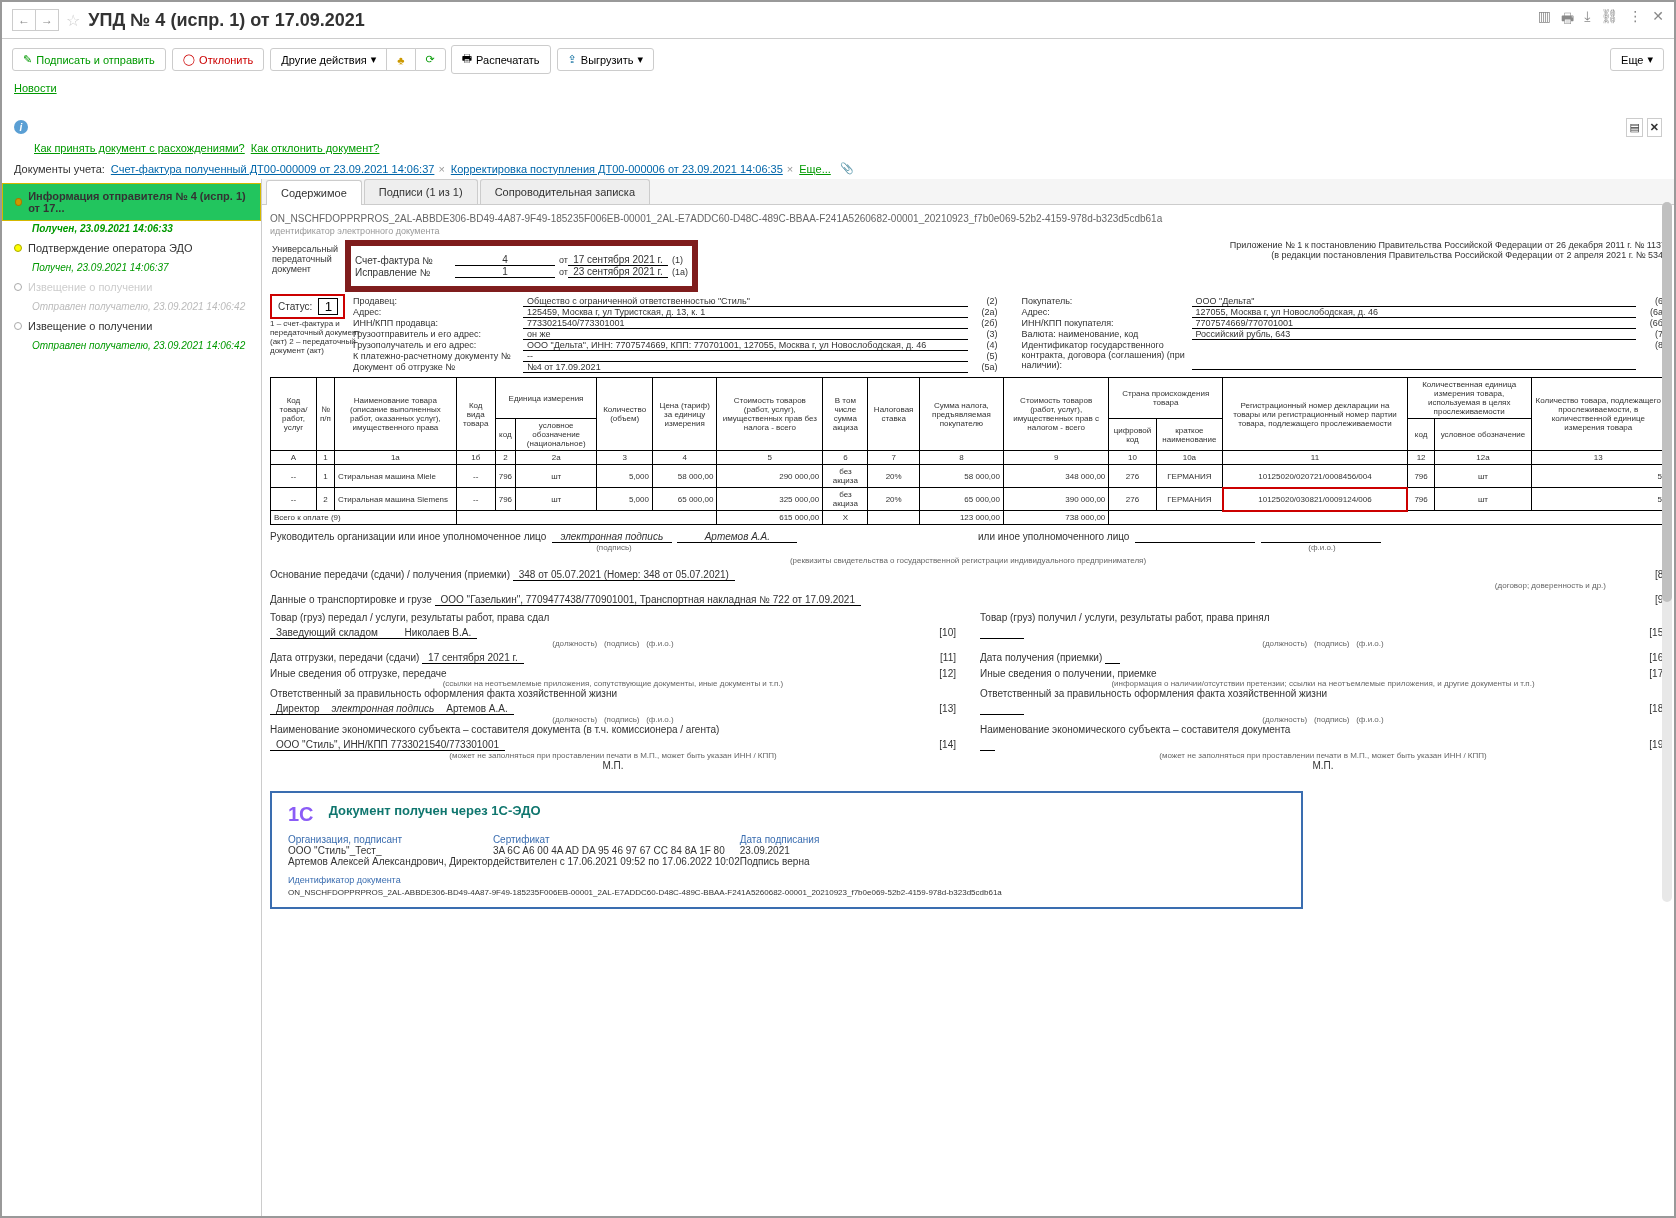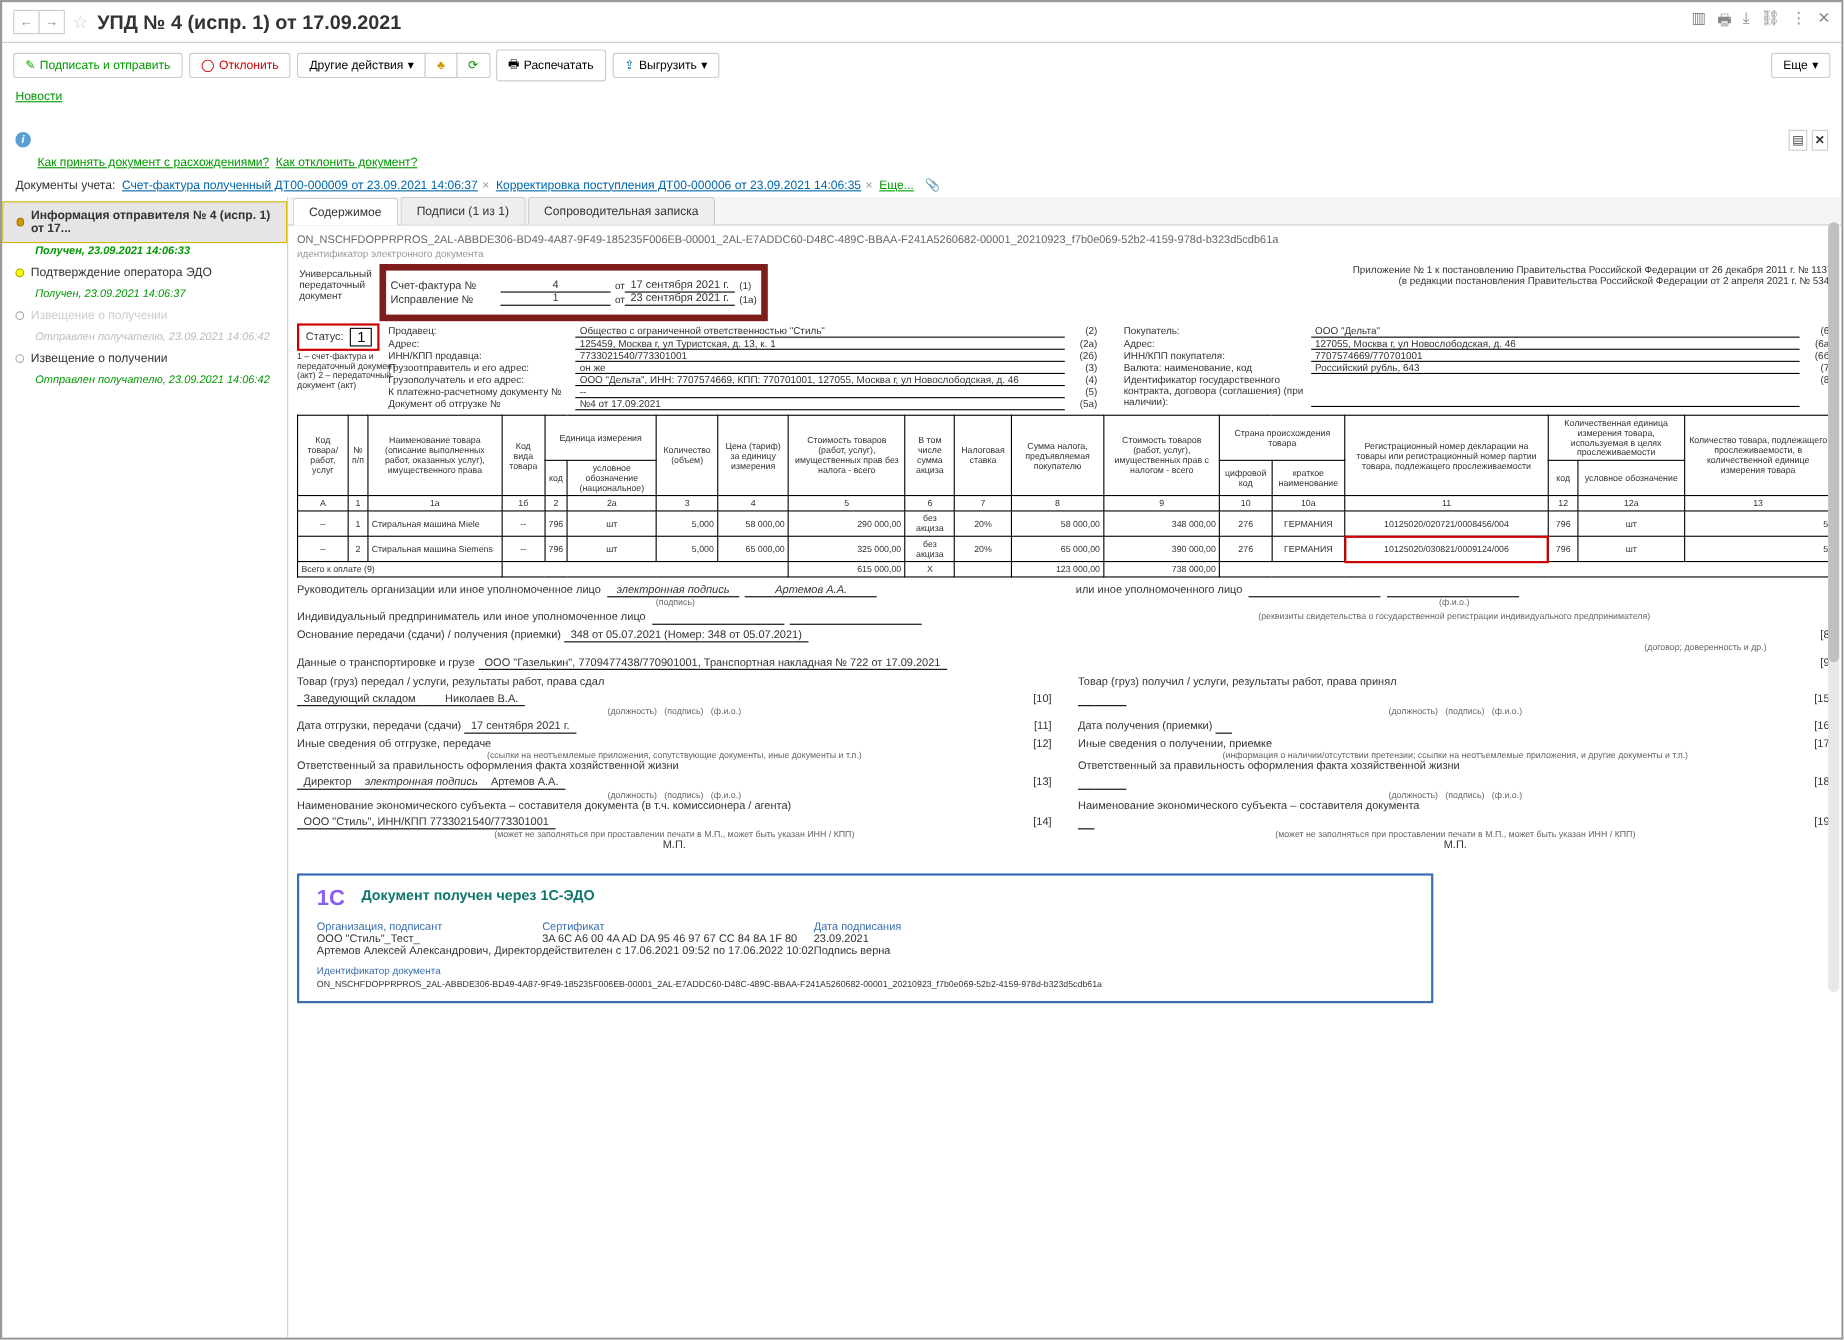--- a/index.html
+++ b/index.html
@@ -29,21 +29,21 @@
 .state-row b { font-weight:bold; }
 .doc-row { padding:4px 12px; display:flex; align-items:center; gap:6px; }
 .x-icon { color:#999; cursor:pointer; margin-left:-2px; }
 .more-link { color:#090; text-decoration:underline; }
 .clip-icon { color:#aaa; margin-left:4px; }
 .close-panel-btn { margin-left:auto; display:flex; gap:4px; align-items:center; }
 .close-panel-btn span { border:1px solid #ccc; padding:2px; cursor:pointer; }
 .main-split { display:flex; height:calc(100% - 160px); }
 .sidebar { width:260px; border-right:1px solid #ccc; padding:4px 0; }
 .side-item { padding:6px 12px; font-size:11px; cursor:pointer; display:flex; align-items:center; gap:6px; }
-.side-item.sel { background:#e5e5e5; border:1px solid #d4b800; }
+.side-item.sel { background:#22c55e; border:1px solid #d4b800; }
 .side-item .dot { width:8px; height:8px; border-radius:50%; display:inline-block; }
 .side-item .dot.orange { background:#c90; border:1px solid #a70; }
 .side-item .dot.yellow { background:#ff0; border:1px solid #aa0; }
 .side-item .dot.gray { border:1px solid #aaa; }
 .side-sub { padding:2px 12px 2px 30px; font-style:italic; font-size:10px; color:#090; }
 .side-sub.gray { color:#bbb; }
 .content { flex:1; display:flex; flex-direction:column; overflow:hidden; }
 .tabs { display:flex; border-bottom:1px solid #ccc; background:#f5f5f5; padding-left:4px; }
 .tab { padding:6px 14px; border:1px solid #ccc; border-bottom:none; background:#eee; font-size:11px; cursor:pointer; margin-right:2px; border-radius:3px 3px 0 0; }
 .tab.active { background:#fff; position:relative; top:1px; }
@@ -402,21 +402,20 @@
               </tr>
             </tbody>
         </table>
 
         <div class="sig-section">
           <div class="sig-row">
             <div class="sig-field"><span>Руководитель организации или иное уполномоченное лицо</span> &nbsp;<span class="underline">электронная подпись</span> &nbsp;<span class="underline">Артемов А.А.</span><div class="sig-hint">(подпись)</div></div>
             <div class="sig-field"><span>или иное уполномоченного лицо</span> &nbsp;<span class="underline">&nbsp;</span> &nbsp;<span class="underline">&nbsp;</span><div class="sig-hint">(ф.и.о.)</div></div>
           </div>
           <div class="sig-row" style="margin-top:4px;">
-            <div class="sig-field"><span>Индивидуальный предприниматель или иное уполномоченное лицо</span> &nbsp;<span class="underline">&nbsp;</span> &nbsp;<span class="underline">&nbsp;</span></div>
             <div class="sig-field">
                 <div class="sig-hint">(реквизиты свидетельства о государственной регистрации индивидуального предпринимателя)</div>
               </div>
           </div>
         </div>
 
         <div class="footer-row"><span>Основание передачи (сдачи) / получения (приемки)</span>&nbsp;<span class="underline">348 от 05.07.2021 (Номер: 348 от 05.07.2021)</span><span class="num">[8]</span></div>
         <div class="sig-hint" style="text-align:right;padding-right:60px;">(договор; доверенность и др.)</div>
         <div class="footer-row"><span>Данные о транспортировке и грузе</span>&nbsp;<span class="underline">ООО "Газелькин", 7709477438/770901001, Транспортная накладная № 722 от 17.09.2021</span><span class="num">[9]</span></div>
 

